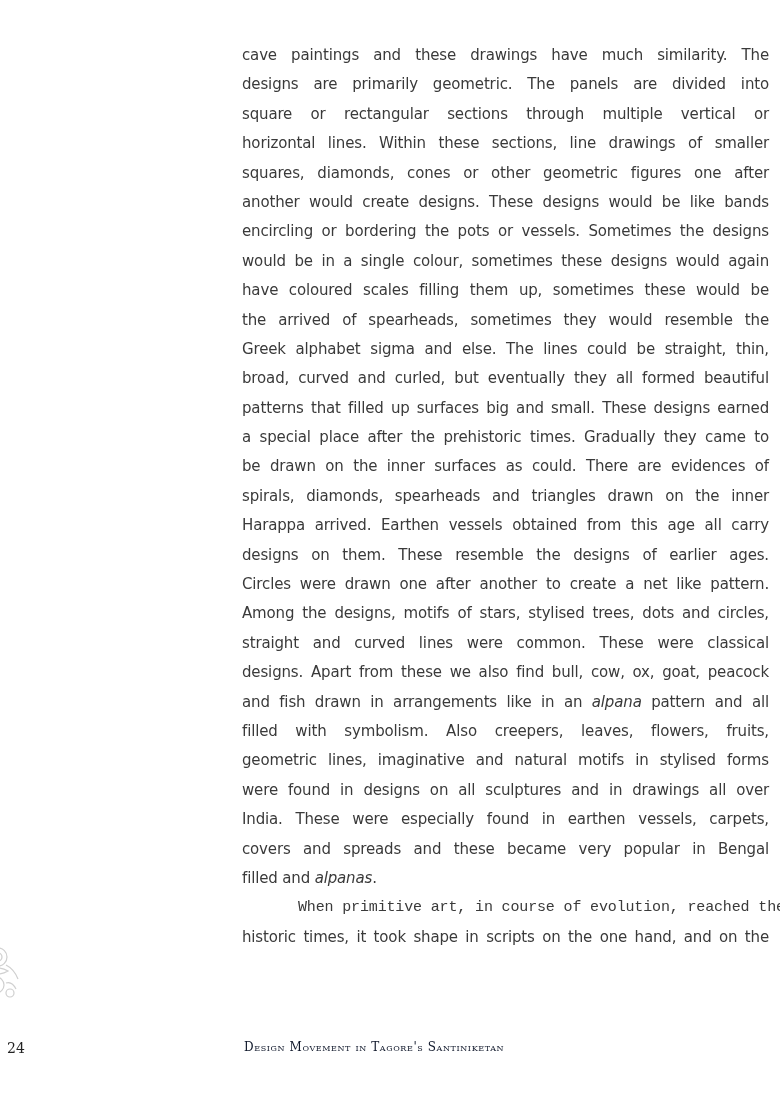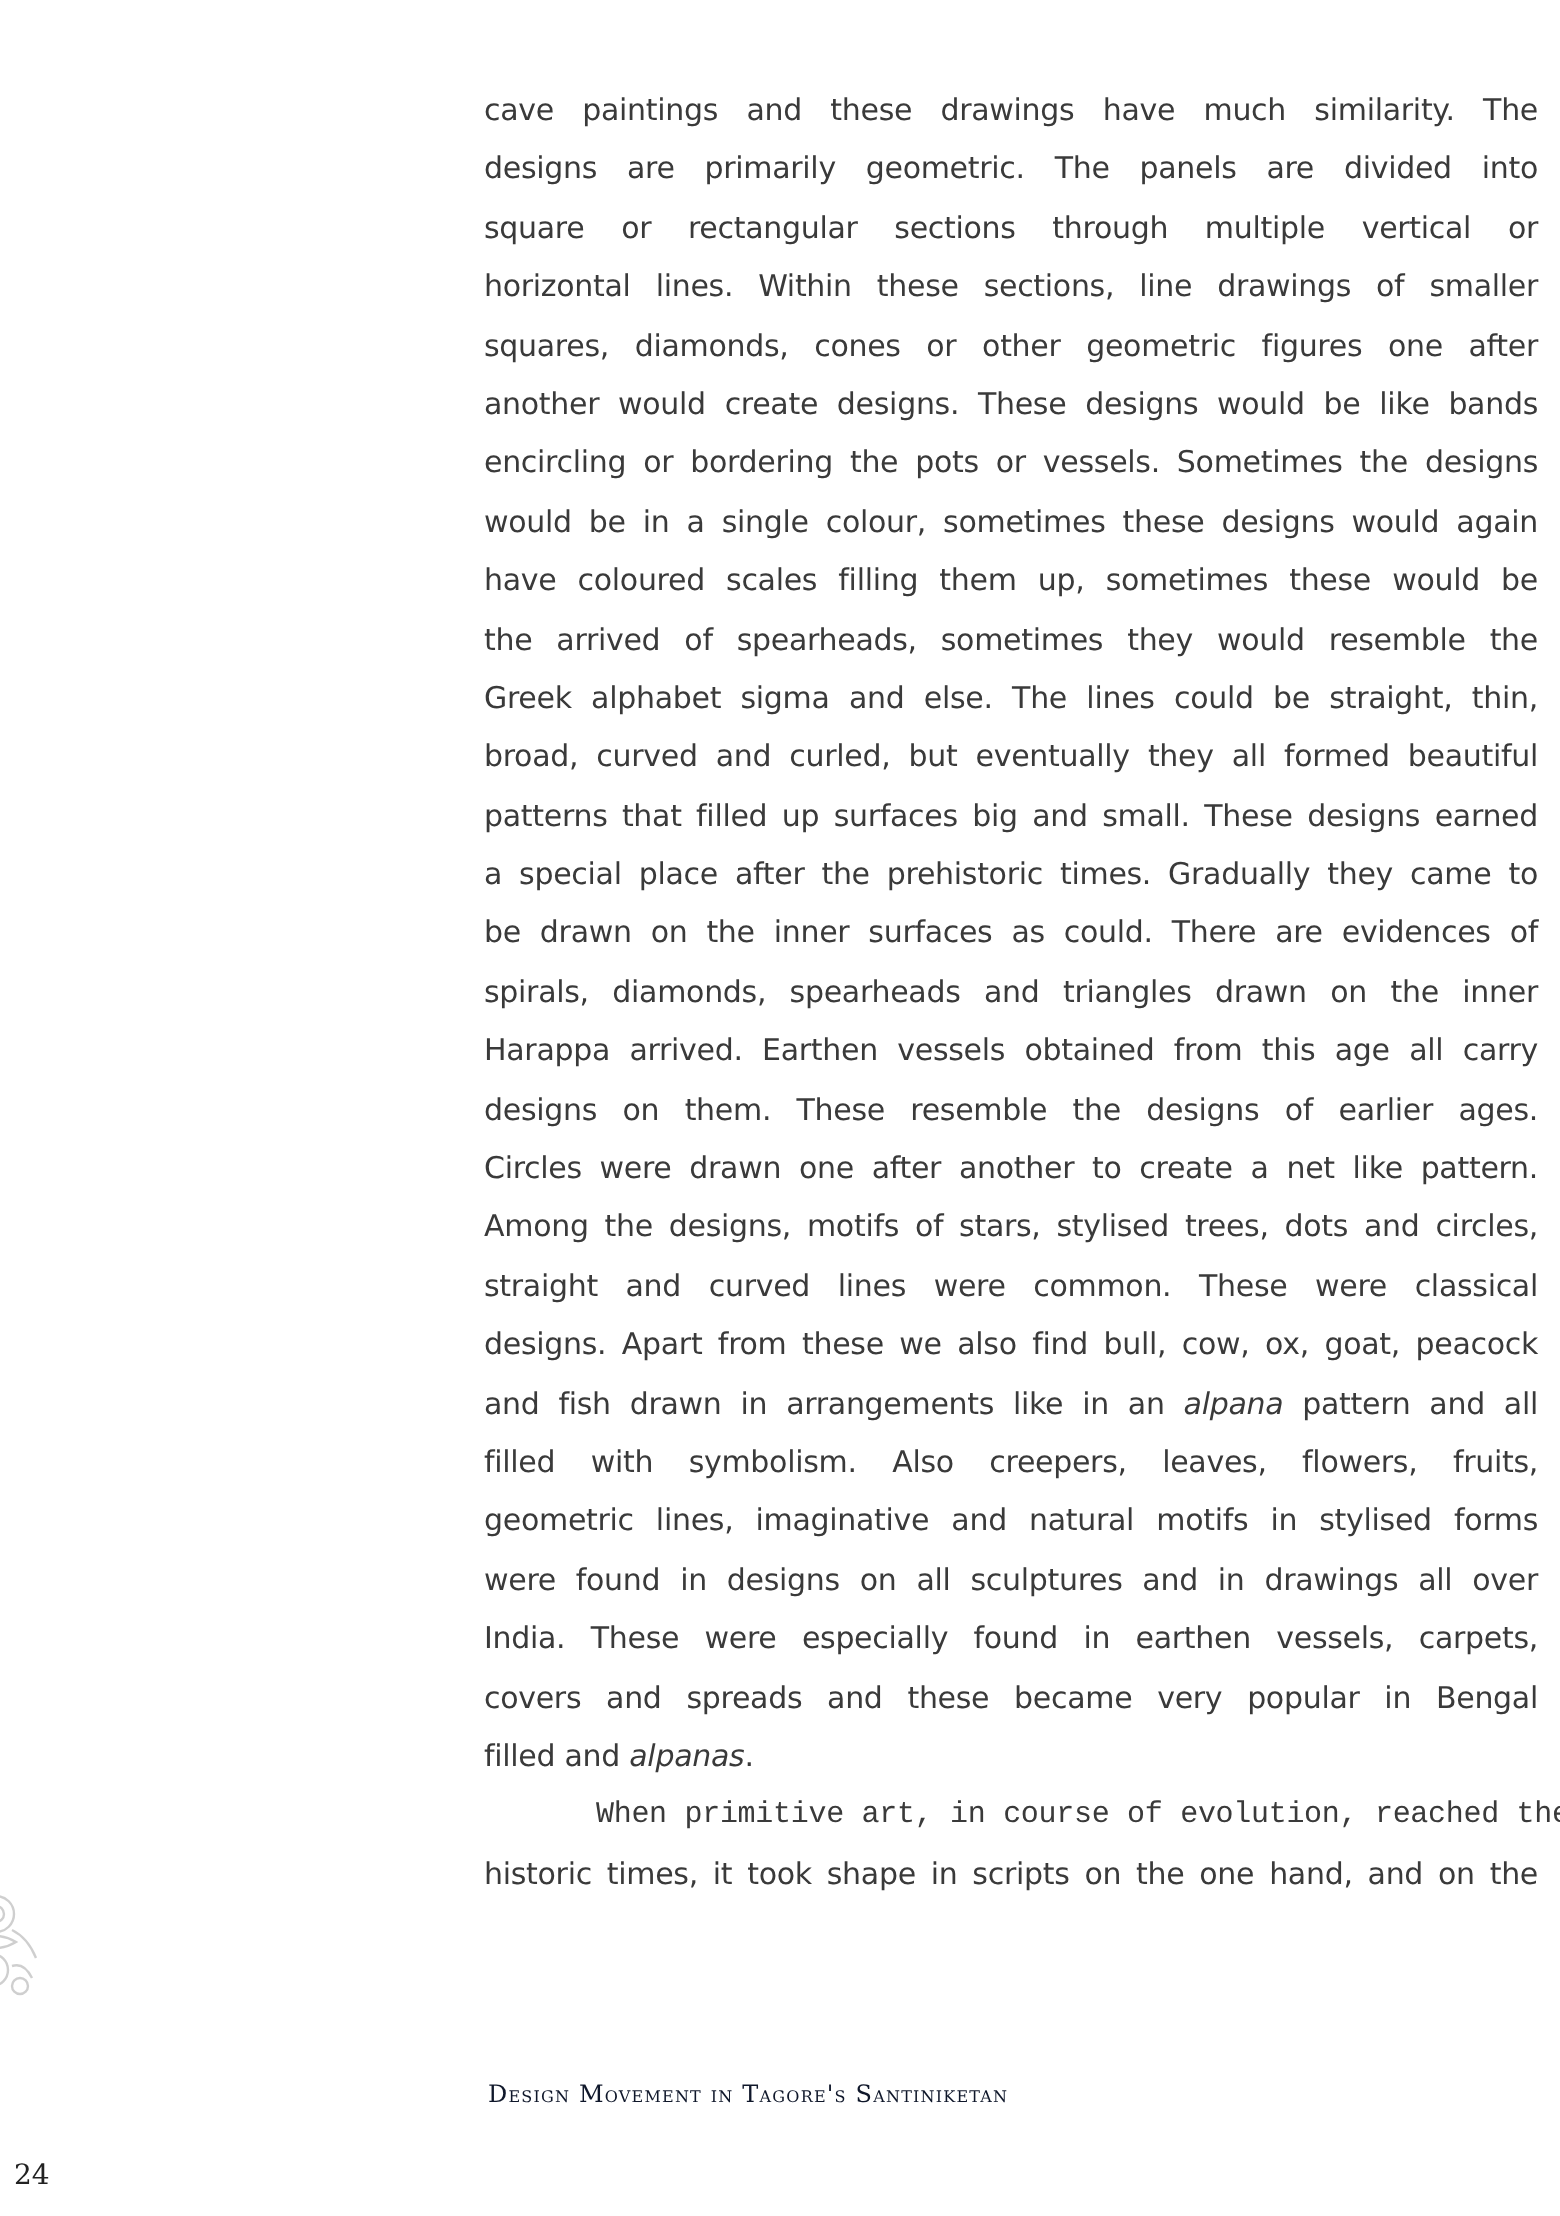--- a/index.html
+++ b/index.html
@@ -8,21 +8,21 @@
     position:absolute; left:242px; top:41px; width:527px;
     font-family:"DejaVu Sans", sans-serif; font-size:15px; line-height:29.4px;
     color:#3a3a3a; text-align:justify; letter-spacing:-0.15px;
   }
   .text-col p { margin:0; }
   .line { display:block; text-align:justify; text-align-last:justify; height:29.4px; white-space:nowrap; }
   .line.last { text-align-last:left; }
   .ornament { position:absolute; left:-20px; top:935px; width:48px; height:72px; opacity:0.35; }
   .page-number {
     position:absolute; left:7px; top:1040px;
-    font-family:"DejaVu Serif", serif; font-size:14px; color:#222;margin-top:40px;
+    font-family:"DejaVu Serif", serif; font-size:14px; color:#222;
   }
   .running-footer {
     position:absolute; left:244px; top:1040px;
     font-family:"DejaVu Serif", serif; font-size:12px; color:#0f172a;
     font-variant:small-caps; letter-spacing:0.6px;
   }
 </style>
 </head>
 <body>
 

